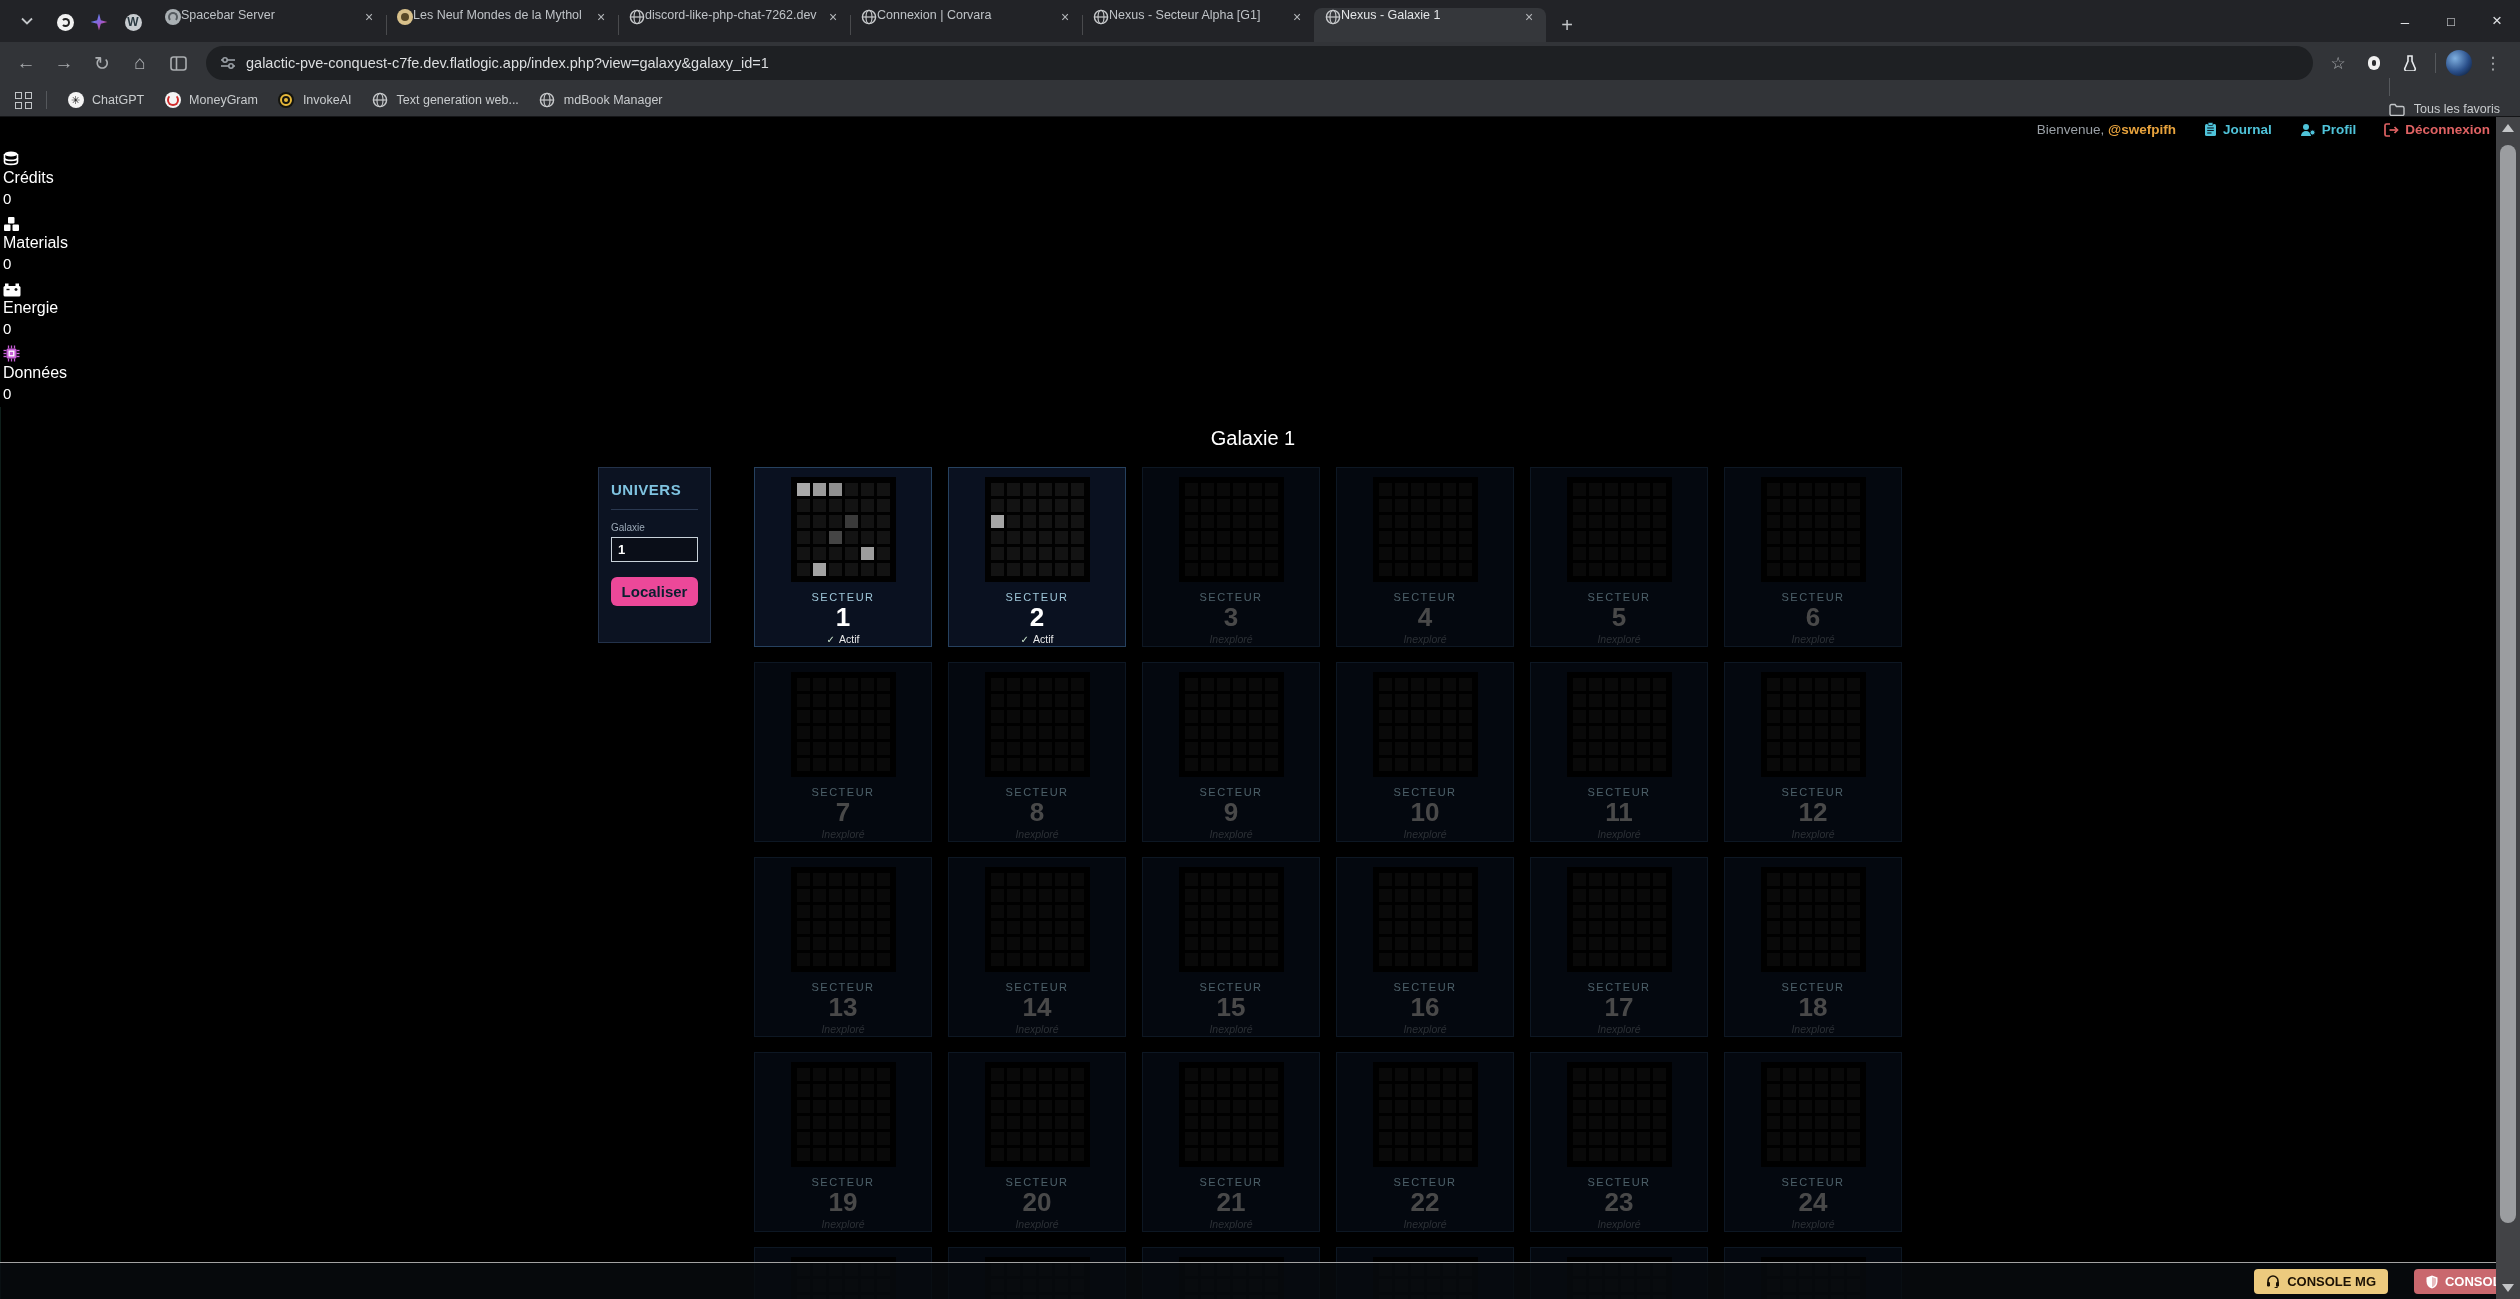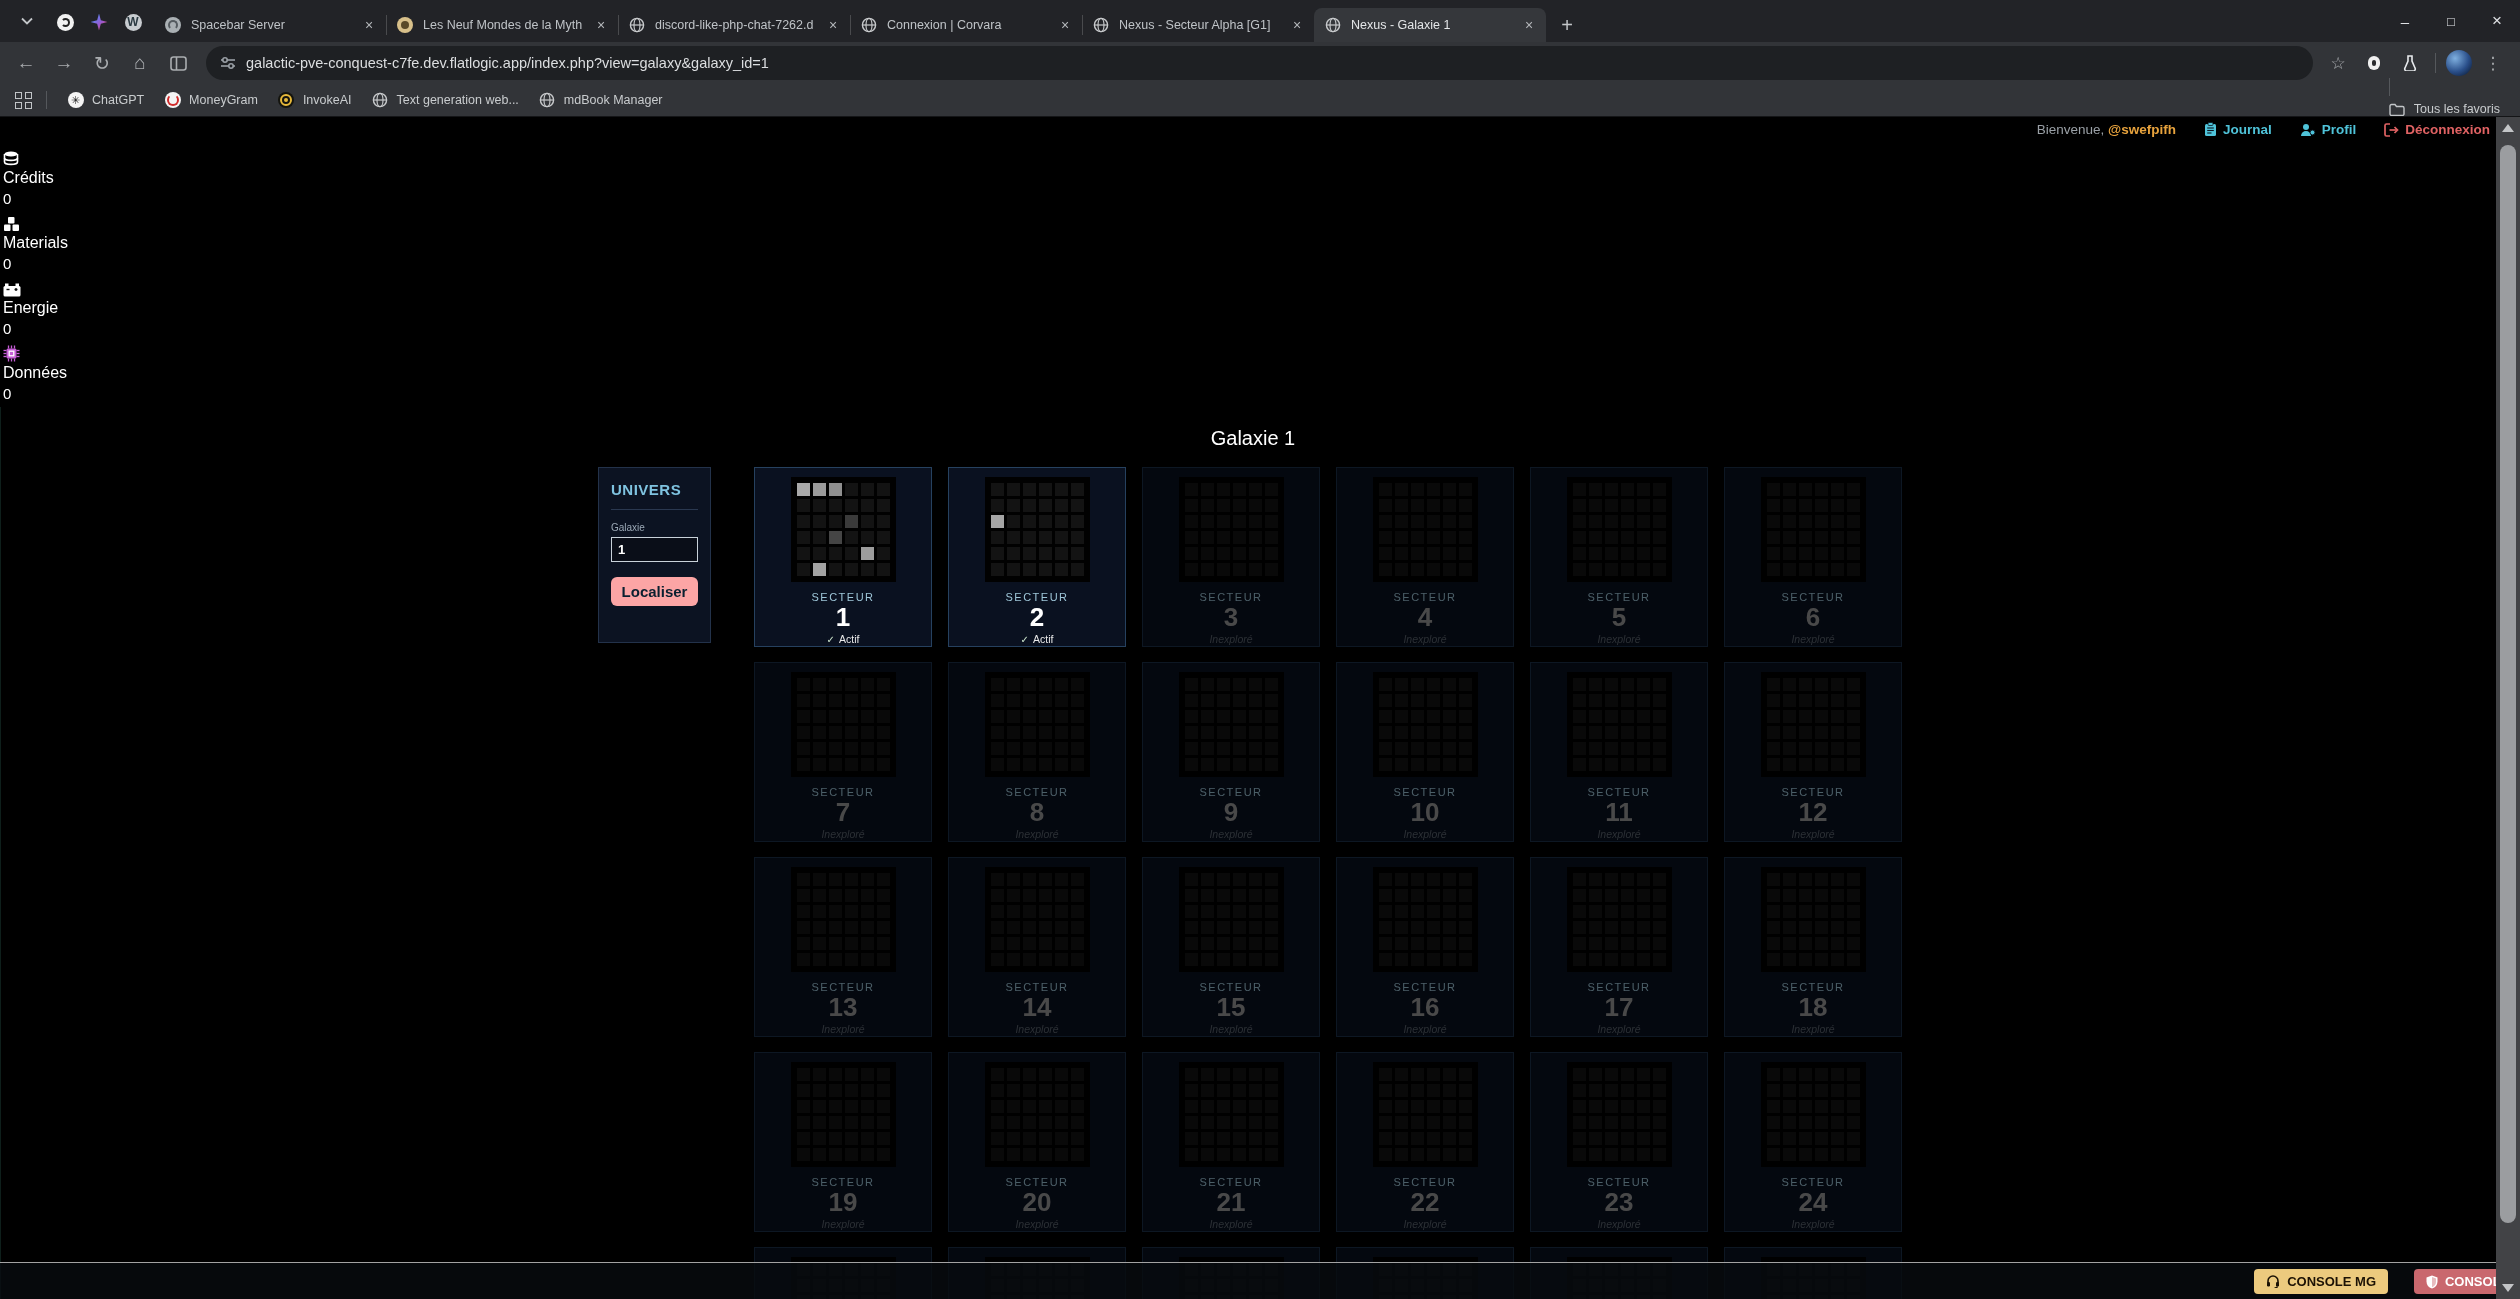--- a/index.html
+++ b/index.html
@@ -16,21 +16,21 @@
   .pdot { width:17px; height:17px; border-radius:50%; position:relative; }
   .pdot.white { background:#f2f2f2; }
   .pdot.white::after { content:""; position:absolute; inset:4px; border-radius:50%;
                        border:2.5px solid #222; border-left-color:transparent; }
   .gem { width:17px; height:17px; background:linear-gradient(135deg,#4b8df8 10%,#9b59d0 55%,#ea4335 95%);
          clip-path:polygon(50% 0,61% 39%,100% 50%,61% 61%,50% 100%,39% 61%,0 50%,39% 39%); }
   .pdot.wp { background:#c8ccd0; color:#2b3a42; font-size:12px; font-weight:bold;
              display:flex; align-items:center; justify-content:center; }
   .tab-list { display:flex; margin-left:4px; }
   .tab { position:relative; width:232px; height:34px; margin-top:8px; display:flex;
-         align-items:center; gap:10px; padding:0 8px 0 10px; border-radius:8px 8px 0 0;
+         align-items:flex-start; gap:0; padding:0 8px 0 10px; border-radius:8px 8px 0 0;
          color:#bfc3c7; }
   .tab.sep::before { content:""; position:absolute; left:0; top:7px; height:20px;
                      width:1px; background:rgba(255,255,255,.18); }
   .tab.active { background:#35373b; color:#e4e6e8; }
   .tab-title { flex:1; font-size:12.5px; white-space:nowrap; overflow:hidden; }
   .tab-close { font-size:14px; color:#b5b8bb; width:18px; height:18px; line-height:18px;
                text-align:center; border-radius:50%; flex:0 0 auto; }
   .favwrap { width:17px; height:17px; flex:0 0 auto; display:flex; align-items:center; justify-content:center; }
   .fav-gray-disc { width:16px; height:16px; border-radius:50%; background:#aab0b4; position:relative; overflow:hidden; }
   .fav-gray-disc::after { content:""; position:absolute; inset:3px; border-radius:50%; border:2px solid #555b60; border-bottom-color:transparent; }
@@ -444,21 +444,21 @@
   </div>
 </div>
 
   <div class="page-title">Galaxie 1</div>
 
   <div class="univers">
     <div class="univers-title" style="color:#7fc3e0;">UNIVERS</div>
     <hr class="univers-hr">
     <div class="univers-label">Galaxie</div>
     <input class="univers-input" type="text" value="1" style="">
-    <button class="localiser-btn" style="background:#fca5a5;">Localiser</button>
+    <button class="localiser-btn" style="background:#ec4899;">Localiser</button>
   </div>
 
   <div class="sector-grid">
   <div class="sector-card">
     <div class="mini-grid">
             <div class="cell" style="background: rgb(169, 169, 169);"></div>
             <div class="cell" style="background: rgb(155, 155, 155);"></div>
             <div class="cell" style="background: rgb(143, 143, 143);"></div>
             <div class="cell"></div>
             <div class="cell"></div>

